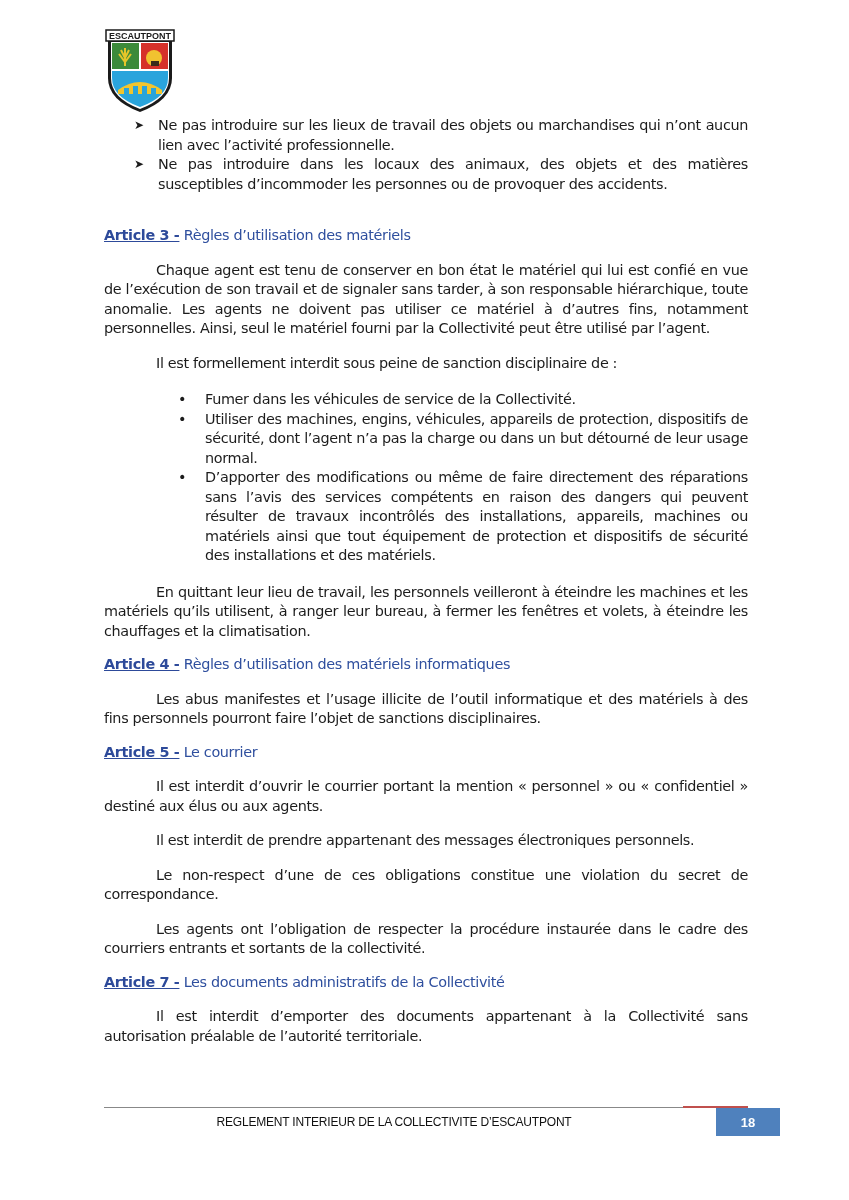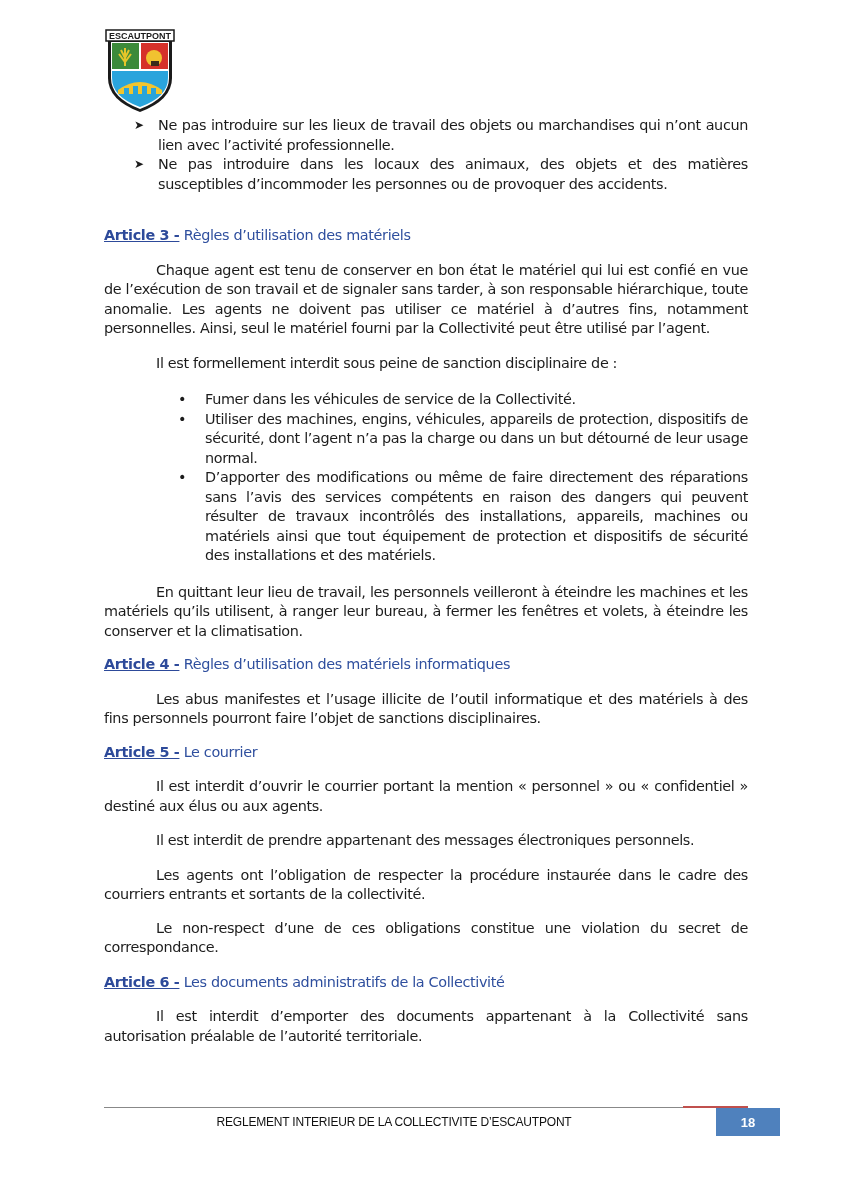--- a/index.html
+++ b/index.html
@@ -75,39 +75,39 @@
     <span class="num">Article 3 -</span>
     <span>Règles d’utilisation des matériels</span>
   </div>
   <p class="para">Chaque agent est tenu de conserver en bon état le matériel qui lui est confié en vue de l’exécution de son travail et de signaler sans tarder, à son responsable hiérarchique, toute anomalie. Les agents ne doivent pas utiliser ce matériel à d’autres fins, notamment personnelles. Ainsi, seul le matériel fourni par la Collectivité peut être utilisé par l’agent.</p>
   <p class="inter">Il est formellement interdit sous peine de sanction disciplinaire de :</p>
   <ul class="bullets">
     <li><span class="dot">•</span><span>Fumer dans les véhicules de service de la Collectivité.</span></li>
     <li><span class="dot">•</span><span>Utiliser des machines, engins, véhicules, appareils de protection, dispositifs de sécurité, dont l’agent n’a pas la charge ou dans un but détourné de leur usage normal.</span></li>
     <li><span class="dot">•</span><span>D’apporter des modifications ou même de faire directement des réparations sans l’avis des services compétents en raison des dangers qui peuvent résulter de travaux incontrôlés des installations, appareils, machines ou matériels ainsi que tout équipement de protection et dispositifs de sécurité des installations et des matériels.</span></li>
   </ul>
-  <p class="para" style="margin-bottom:0;">En quittant leur lieu de travail, les personnels veilleront à éteindre les machines et les matériels qu’ils utilisent, à ranger leur bureau, à fermer les fenêtres et volets, à éteindre les conserver et la climatisation.</p>
+  <p class="para" style="margin-bottom:0;">En quittant leur lieu de travail, les personnels veilleront à éteindre les machines et les matériels qu’ils utilisent, à ranger leur bureau, à fermer les fenêtres et volets, à éteindre les chauffages et la climatisation.</p>
 
   <div class="art-head" style="margin-top:14px;">
     <span class="num">Article 4 -</span>
     <span>Règles d’utilisation des matériels informatiques</span>
   </div>
   <p class="para" style="margin-bottom:0;">Les abus manifestes et l’usage illicite de l’outil informatique et des matériels à des fins personnels pourront faire l’objet de sanctions disciplinaires.</p>
 
   <div class="art-head" style="margin-top:14px;">
     <span class="num">Article 5 -</span>
     <span>Le courrier</span>
   </div>
   <p class="para">Il est interdit d’ouvrir le courrier portant la mention « personnel » ou « confidentiel » destiné aux élus ou aux agents.</p>
   <p class="para">Il est interdit de prendre appartenant des messages électroniques personnels.</p>
+  <p class="para">Le non-respect d’une de ces obligations constitue une violation du secret de correspondance.</p>
   <p class="para" style="margin-bottom:0;">Les agents ont l’obligation de respecter la procédure instaurée dans le cadre des courriers entrants et sortants de la collectivité.</p>
-  <p class="para">Le non-respect d’une de ces obligations constitue une violation du secret de correspondance.</p>
 
   <div class="art-head" style="margin-top:14px;">
-    <span class="num">Article 6 -</span>
+    <span class="num">Article 7 -</span>
     <span>Les documents administratifs de la Collectivité</span>
   </div>
   <p class="para">Il est interdit d’emporter des documents appartenant à la Collectivité sans autorisation préalable de l’autorité territoriale.</p>
 </div>
 
 <div class="footer-line"></div>
 <div class="footer-accent"></div>
 <div class="footer-title">REGLEMENT INTERIEUR DE LA COLLECTIVITE D’ESCAUTPONT</div>
 <div class="footer-page">18</div>
 

